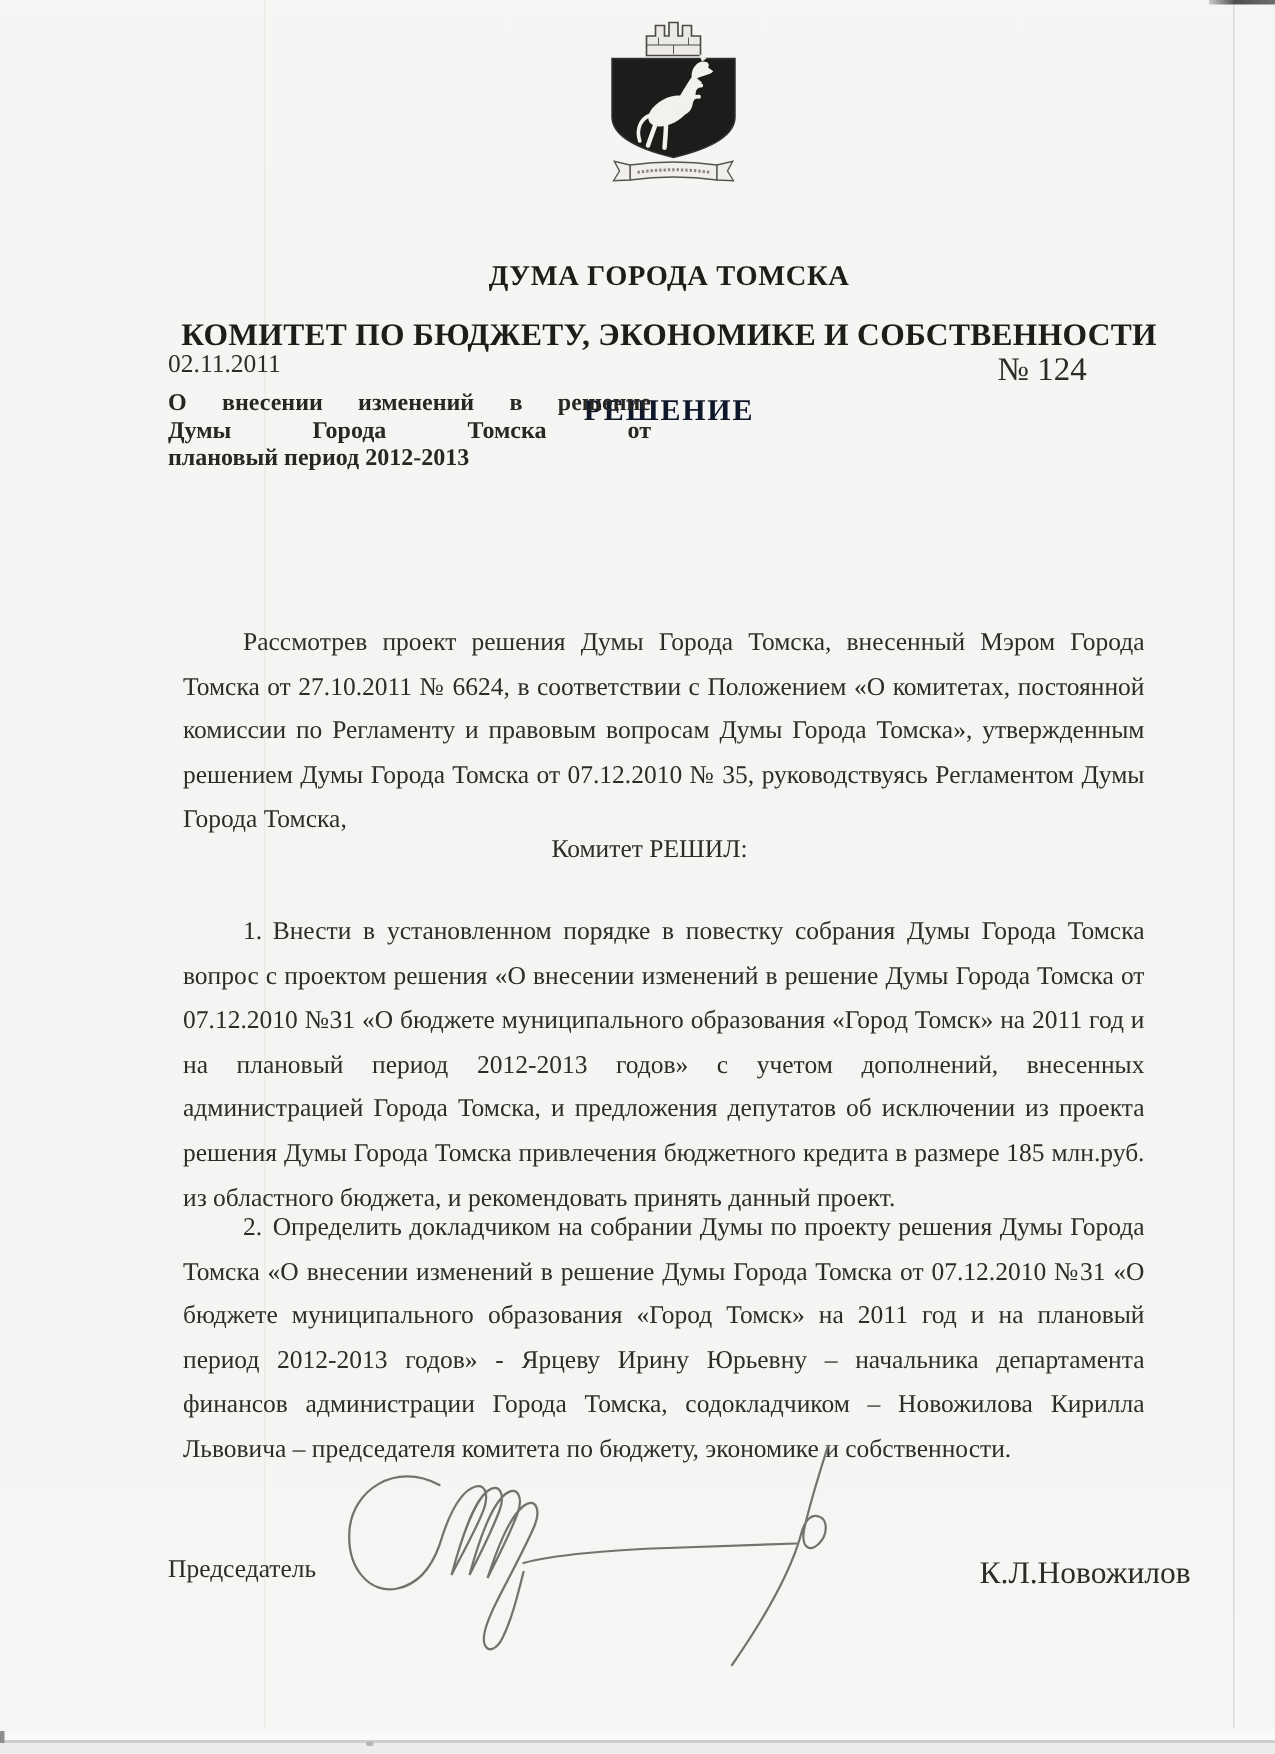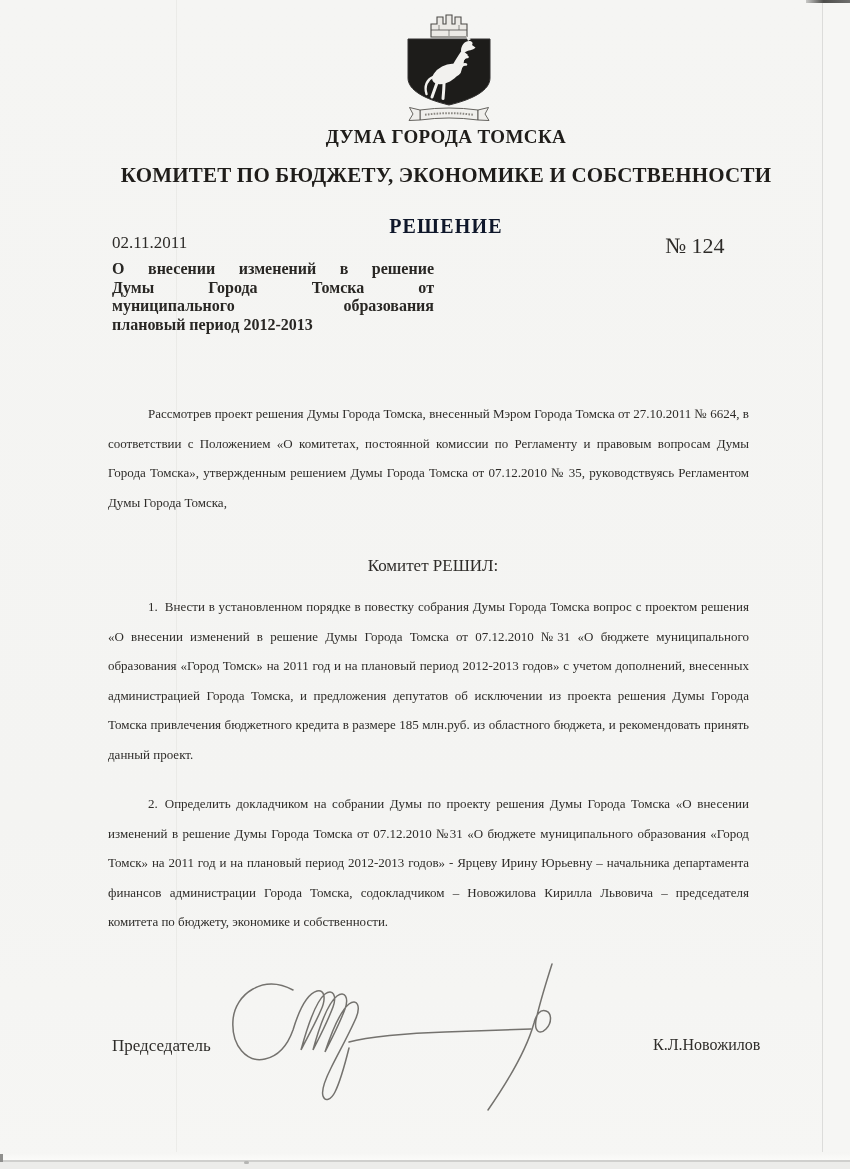--- a/index.html
+++ b/index.html
@@ -20,47 +20,47 @@
   #corner-tr { left: 806px; top: 0; width: 44px; height: 3px;
     background: linear-gradient(90deg, #c9c9c7, #4e4e4c 40%, #6f6f6d); }
   #edge-bottom-bright { left: 0; top: 1152px; width: 850px; height: 8px;
     background: linear-gradient(180deg, #f5f5f3, #fbfbf9); }
   #edge-bottom-line { left: 0; top: 1160px; width: 850px; height: 2px; background: #cfcfcd; }
   #edge-bottom-strip { left: 0; top: 1162px; width: 850px; height: 7px; background: #ececea; }
   #mark-bl { left: 0; top: 1154px; width: 3px; height: 8px; background: #8f8f8d; }
   #mark-dot { left: 244px; top: 1161px; width: 5px; height: 3px; background: #b5b5b3; border-radius: 2px; }
 
   
-  .center-band { left: 70px; width: 752px; text-align: center; }
+  .center-band { left: 70px; width: 752px; text-align: center; margin-top: 48px; }
   #org-title    { top: 126px; font-size: 19px; font-weight: bold; letter-spacing: 0.4px; color: #1f1d1a; }
   #committee-title { top: 163px; font-size: 21px; font-weight: bold; letter-spacing: 0.2px; color: #1f1d1a; }
   #doc-type     { top: 215px; font-size: 20px; font-weight: bold; letter-spacing: 1.2px; color: #0f172a; }
 
   #doc-date   { left: 112px; top: 233px; font-size: 17px; }
   #doc-number { left: 665px; top: 233px; font-size: 22px; }
 
   
   #subject { left: 112px; top: 260px; width: 322px; font-weight: bold; font-size: 16px;
              line-height: 18.6px; color: #292724; }
   .subject-line { text-align: justify; text-align-last: justify; }
   .subject-line:last-child { text-align-last: left; }
 
   
-  .para { left: 108px; width: 641px; font-size: 13px; line-height: 29.6px;
-          text-align: justify; margin: 0; }
+  .para { left: 108px; width: 641px; font-size: 17px; line-height: 29.6px;
+          text-align: justify; margin: 14px; }
   p.para { text-indent: 40px; }
   #preamble { top: 399px; }
   #resolved-heading { left: 108px; top: 556px; width: 650px; text-align: center; font-size: 17px; }
   #item-1 { top: 592px; }
   #item-2 { top: 789px; }
   .item-num { margin-right: 7px; }
 
   
   #sig-title { left: 112px; top: 1036px; font-size: 17px; }
-  #sig-name  { left: 653px; top: 1036px; font-size: 16px; }
+  #sig-name  { left: 653px; top: 1036px; font-size: 21px; }
   #signature-svg { left: 205px; top: 958px; }
   #emblem-svg { left: 396px; top: 12px; }
 </style>
 </head>
 <body>
 
 <svg id="emblem-svg" class="abs" width="106" height="112" viewBox="0 0 106 112">
 
   <g>
     <path d="M35 25 L35 12 L41 12 L41 5 L47 5 L47 12 L50 12 L50 3 L56 3 L56 12 L59 12 L59 5 L65 5 L65 12 L71 12 L71 25 Z" fill="#eceae6" stroke="#4c4a47" stroke-width="1.1"></path>
@@ -97,21 +97,20 @@
 <div id="org-title" class="abs center-band">ДУМА ГОРОДА ТОМСКА</div>
 <div id="committee-title" class="abs center-band">КОМИТЕТ ПО БЮДЖЕТУ, ЭКОНОМИКЕ И СОБСТВЕННОСТИ</div>
 <div id="doc-type" class="abs center-band">РЕШЕНИЕ</div>
 
 <div id="doc-date" class="abs">02.11.2011</div>
 <div id="doc-number" class="abs">№ 124</div>
 
 <div id="subject" class="abs">
   <div class="subject-line">О внесении изменений в решение</div>
   <div class="subject-line">Думы Города Томска от</div>
-  <div class="subject-line">муниципального образования</div>
   <div class="subject-line">плановый период 2012-2013</div>
 </div>
 
 <p id="preamble" class="abs para">Рассмотрев проект решения Думы Города Томска, внесенный Мэром Города Томска от 27.10.2011 № 6624, в соответствии с Положением «О комитетах, постоянной комиссии по Регламенту и правовым вопросам Думы Города Томска», утвержденным решением Думы Города Томска от 07.12.2010 № 35, руководствуясь Регламентом Думы Города Томска,</p>
 
 <div id="resolved-heading" class="abs">Комитет РЕШИЛ:</div>
 
 <p id="item-1" class="abs para">
   <span class="item-num">1.</span><span>Внести в установленном порядке в повестку собрания Думы Города Томска вопрос с проектом решения «О внесении изменений в решение Думы Города Томска от 07.12.2010 №31 «О бюджете муниципального образования «Город Томск» на 2011 год и на плановый период 2012-2013 годов» с учетом дополнений, внесенных администрацией Города Томска, и предложения депутатов об исключении из проекта решения Думы Города Томска привлечения бюджетного кредита в размере 185 млн.руб. из областного бюджета, и рекомендовать принять данный проект.</span>
 </p>

